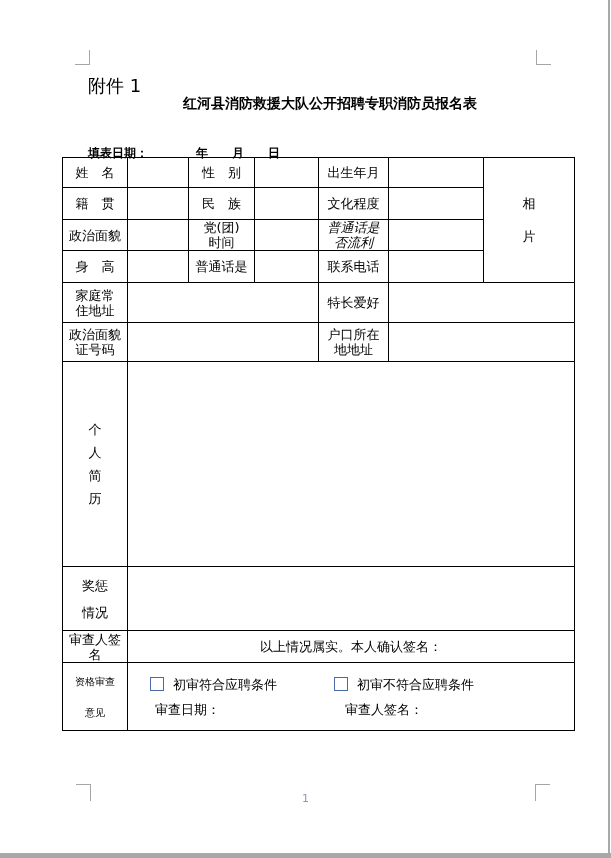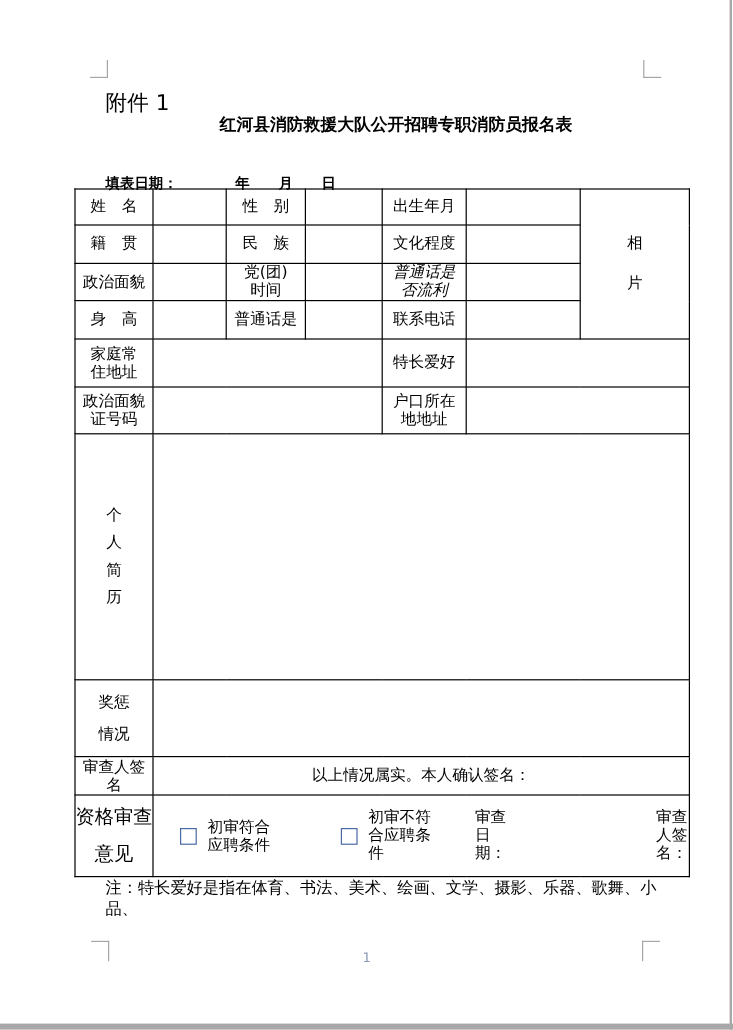--- a/index.html
+++ b/index.html
@@ -34,24 +34,24 @@
     font-size:13px;line-height:15px;overflow:hidden;margin-left:44px;
   }
   td.lbl{font-size:13px;}
   td.lbl2{font-size:12px;line-height:15px;}
   td.small-lbl{font-size:10px;line-height:12px;font-style:italic;}
   td.left-txt{text-align:left;padding-left:8px;font-size:13px;}
   .vstack{display:flex;flex-direction:column;align-items:center;justify-content:center;height:100%;}
   .vstack.photo span{line-height:13px;margin:10px 0;}
   .vstack.resume span{line-height:13px;margin:5px 0;}
   .vstack.reward span{line-height:13px;margin:7px 0;text-align:right;}
-  .vstack.review-lbl span{line-height:13px;margin:9px 0;font-size:16px;font-family:Liberation Serif, serif;}
-
-  
-  .review-content{display:flex;flex-direction:row;justify-content:center;height:100%;text-align:left;}
+  .vstack.review-lbl span{line-height:13px;margin:9px 0;font-size:10px;}
+
+  
+  .review-content{display:flex;flex-direction:column;justify-content:center;height:100%;text-align:left;}
   .review-line{display:flex;align-items:center;font-size:13px;margin:5px 0;}
   .checkbox{
     display:inline-block;width:12px;height:12px;
     border:1.5px solid #4a69a5;background:#fff;margin-right:9px;flex:none;
   }
   .cb-group1{margin-left:22px;}
   .cb-group2{margin-left:57px;display:flex;align-items:center;}
   .rd-label{margin-left:27px;}
   .rs-label{margin-left:125px;}
 
@@ -198,15 +198,14 @@
           <span class="rd-label">审查日期：</span>
           <span class="rs-label">审查人签名：</span>
         </div>
       </div>
     </td>
   </tr>
 </tbody>
   </table>
 
 <div class="abs note">
-  <div>注：特长爱好是指在体育、书法、美术、绘画、文学、摄影、乐器、歌舞、小品、</div>
 </div>
 <div class="abs page-number">1</div>
 
 </body></html>

